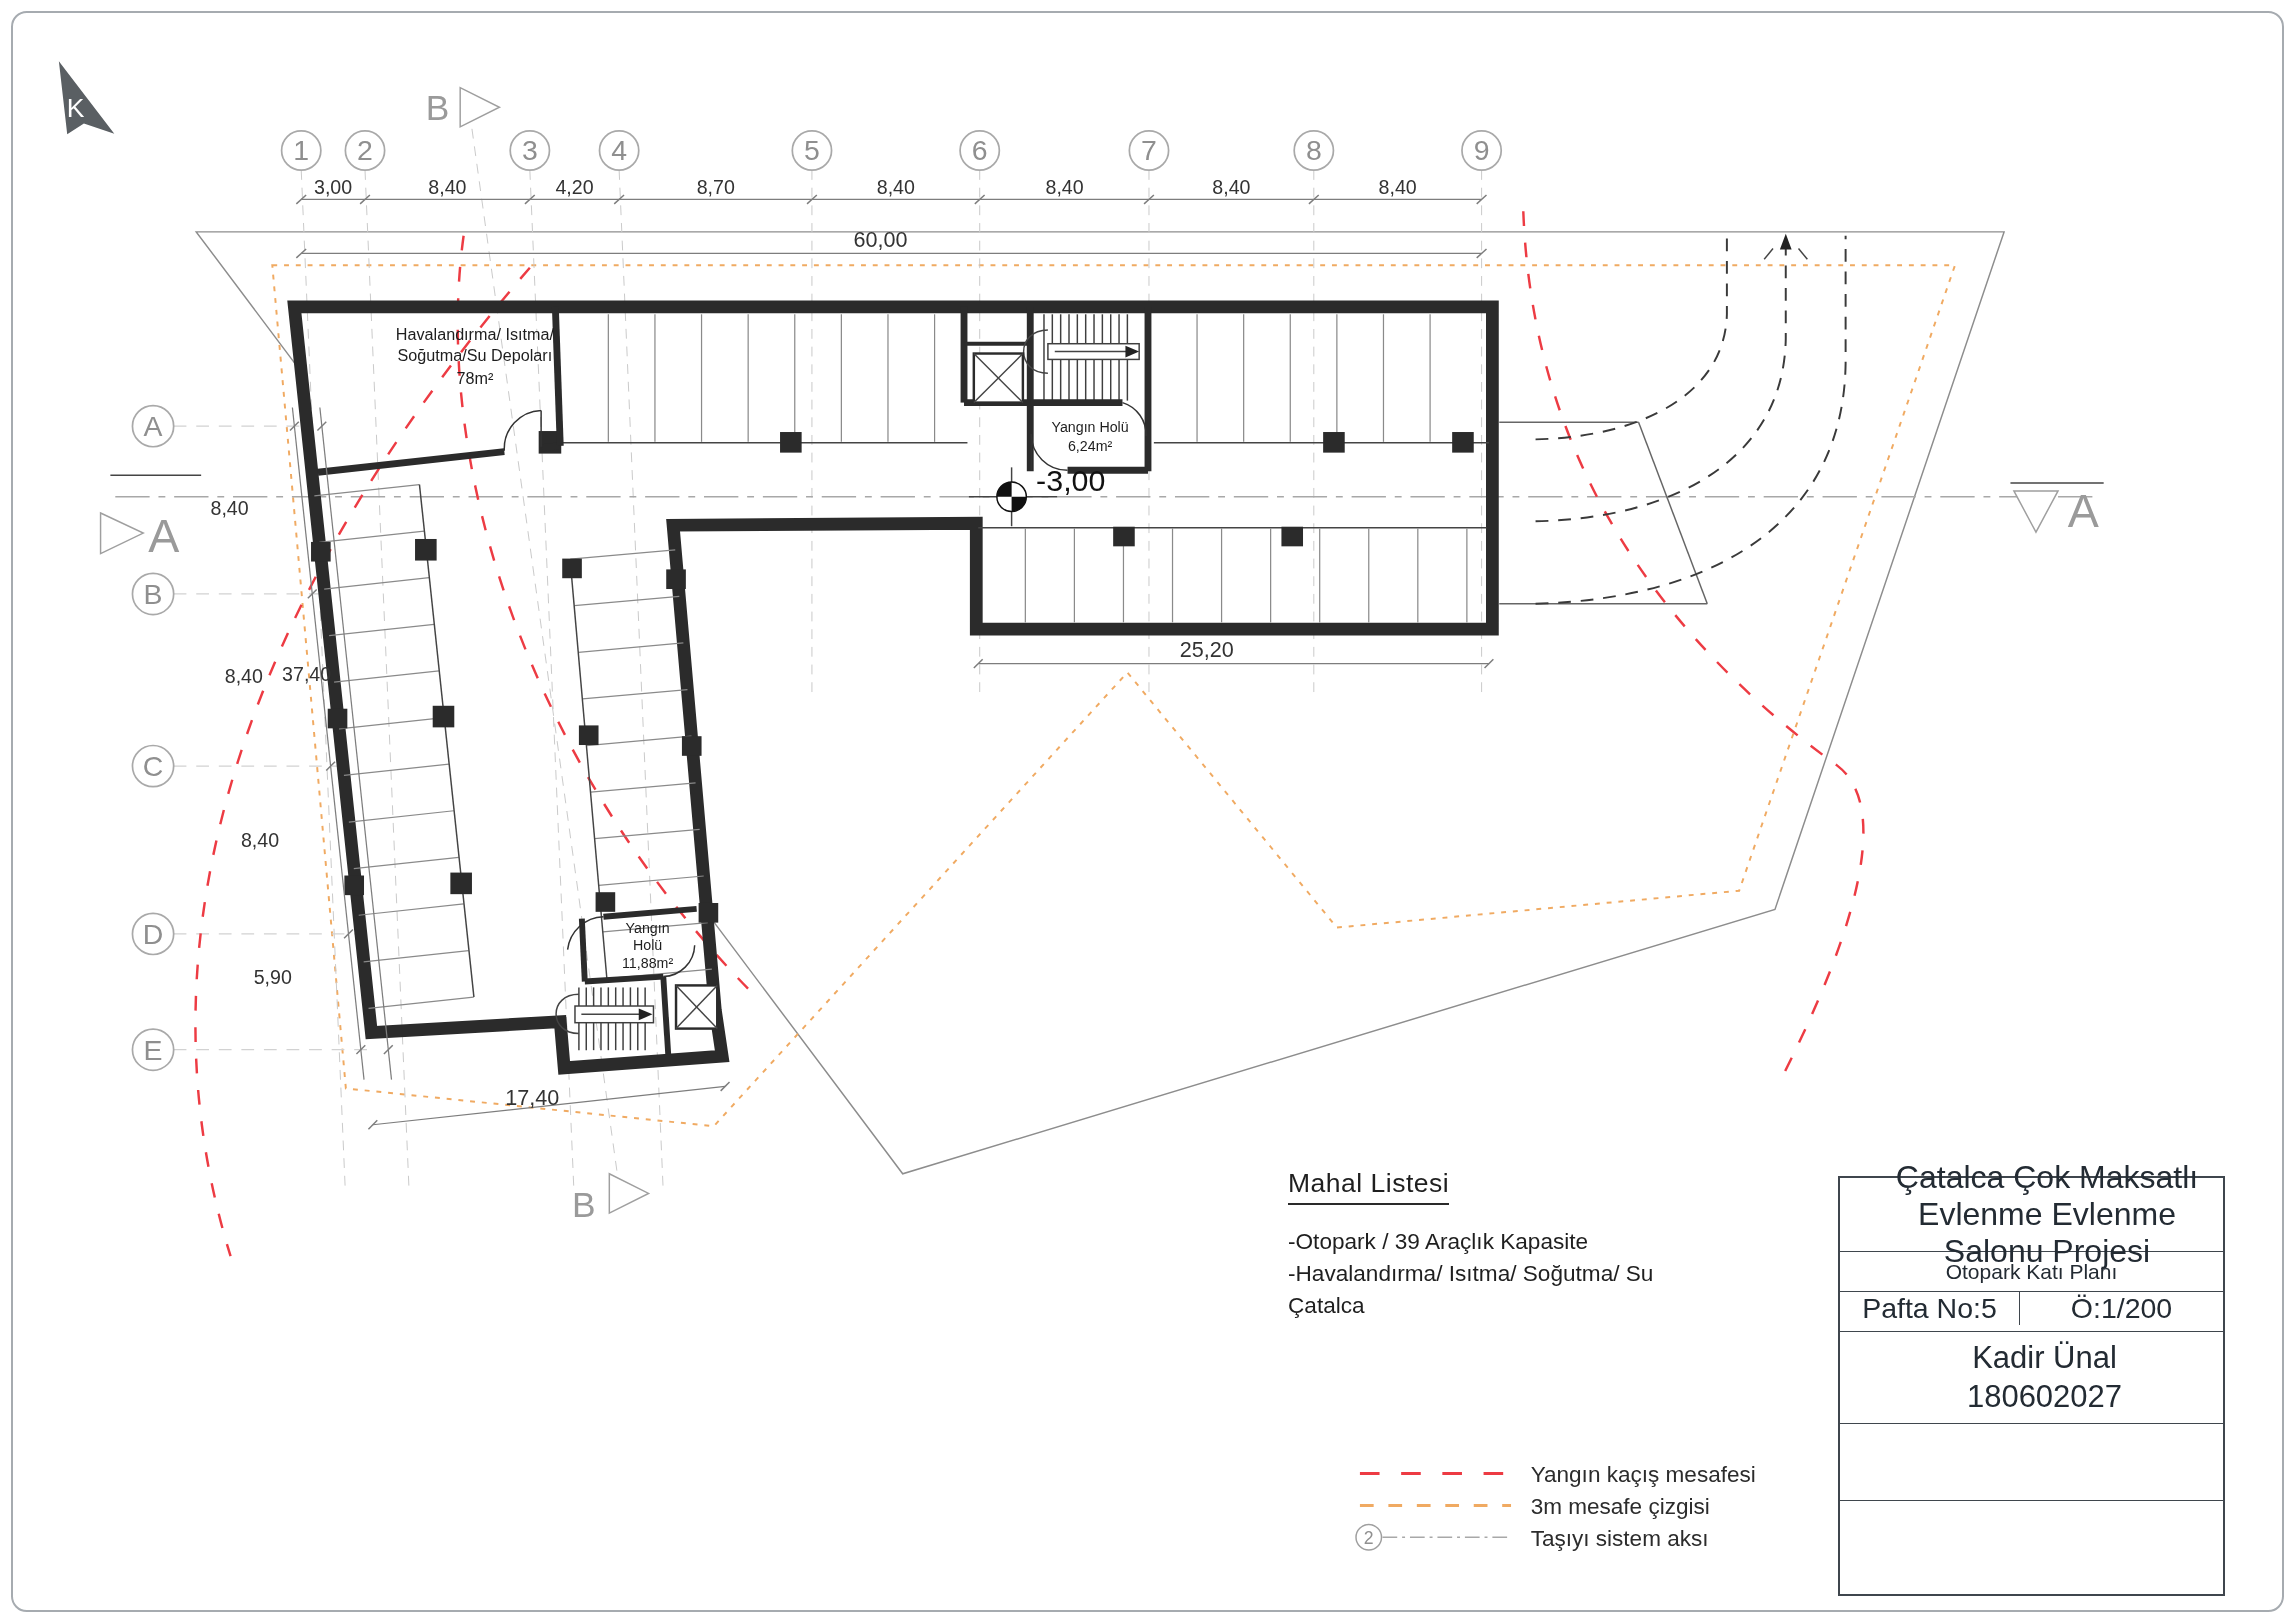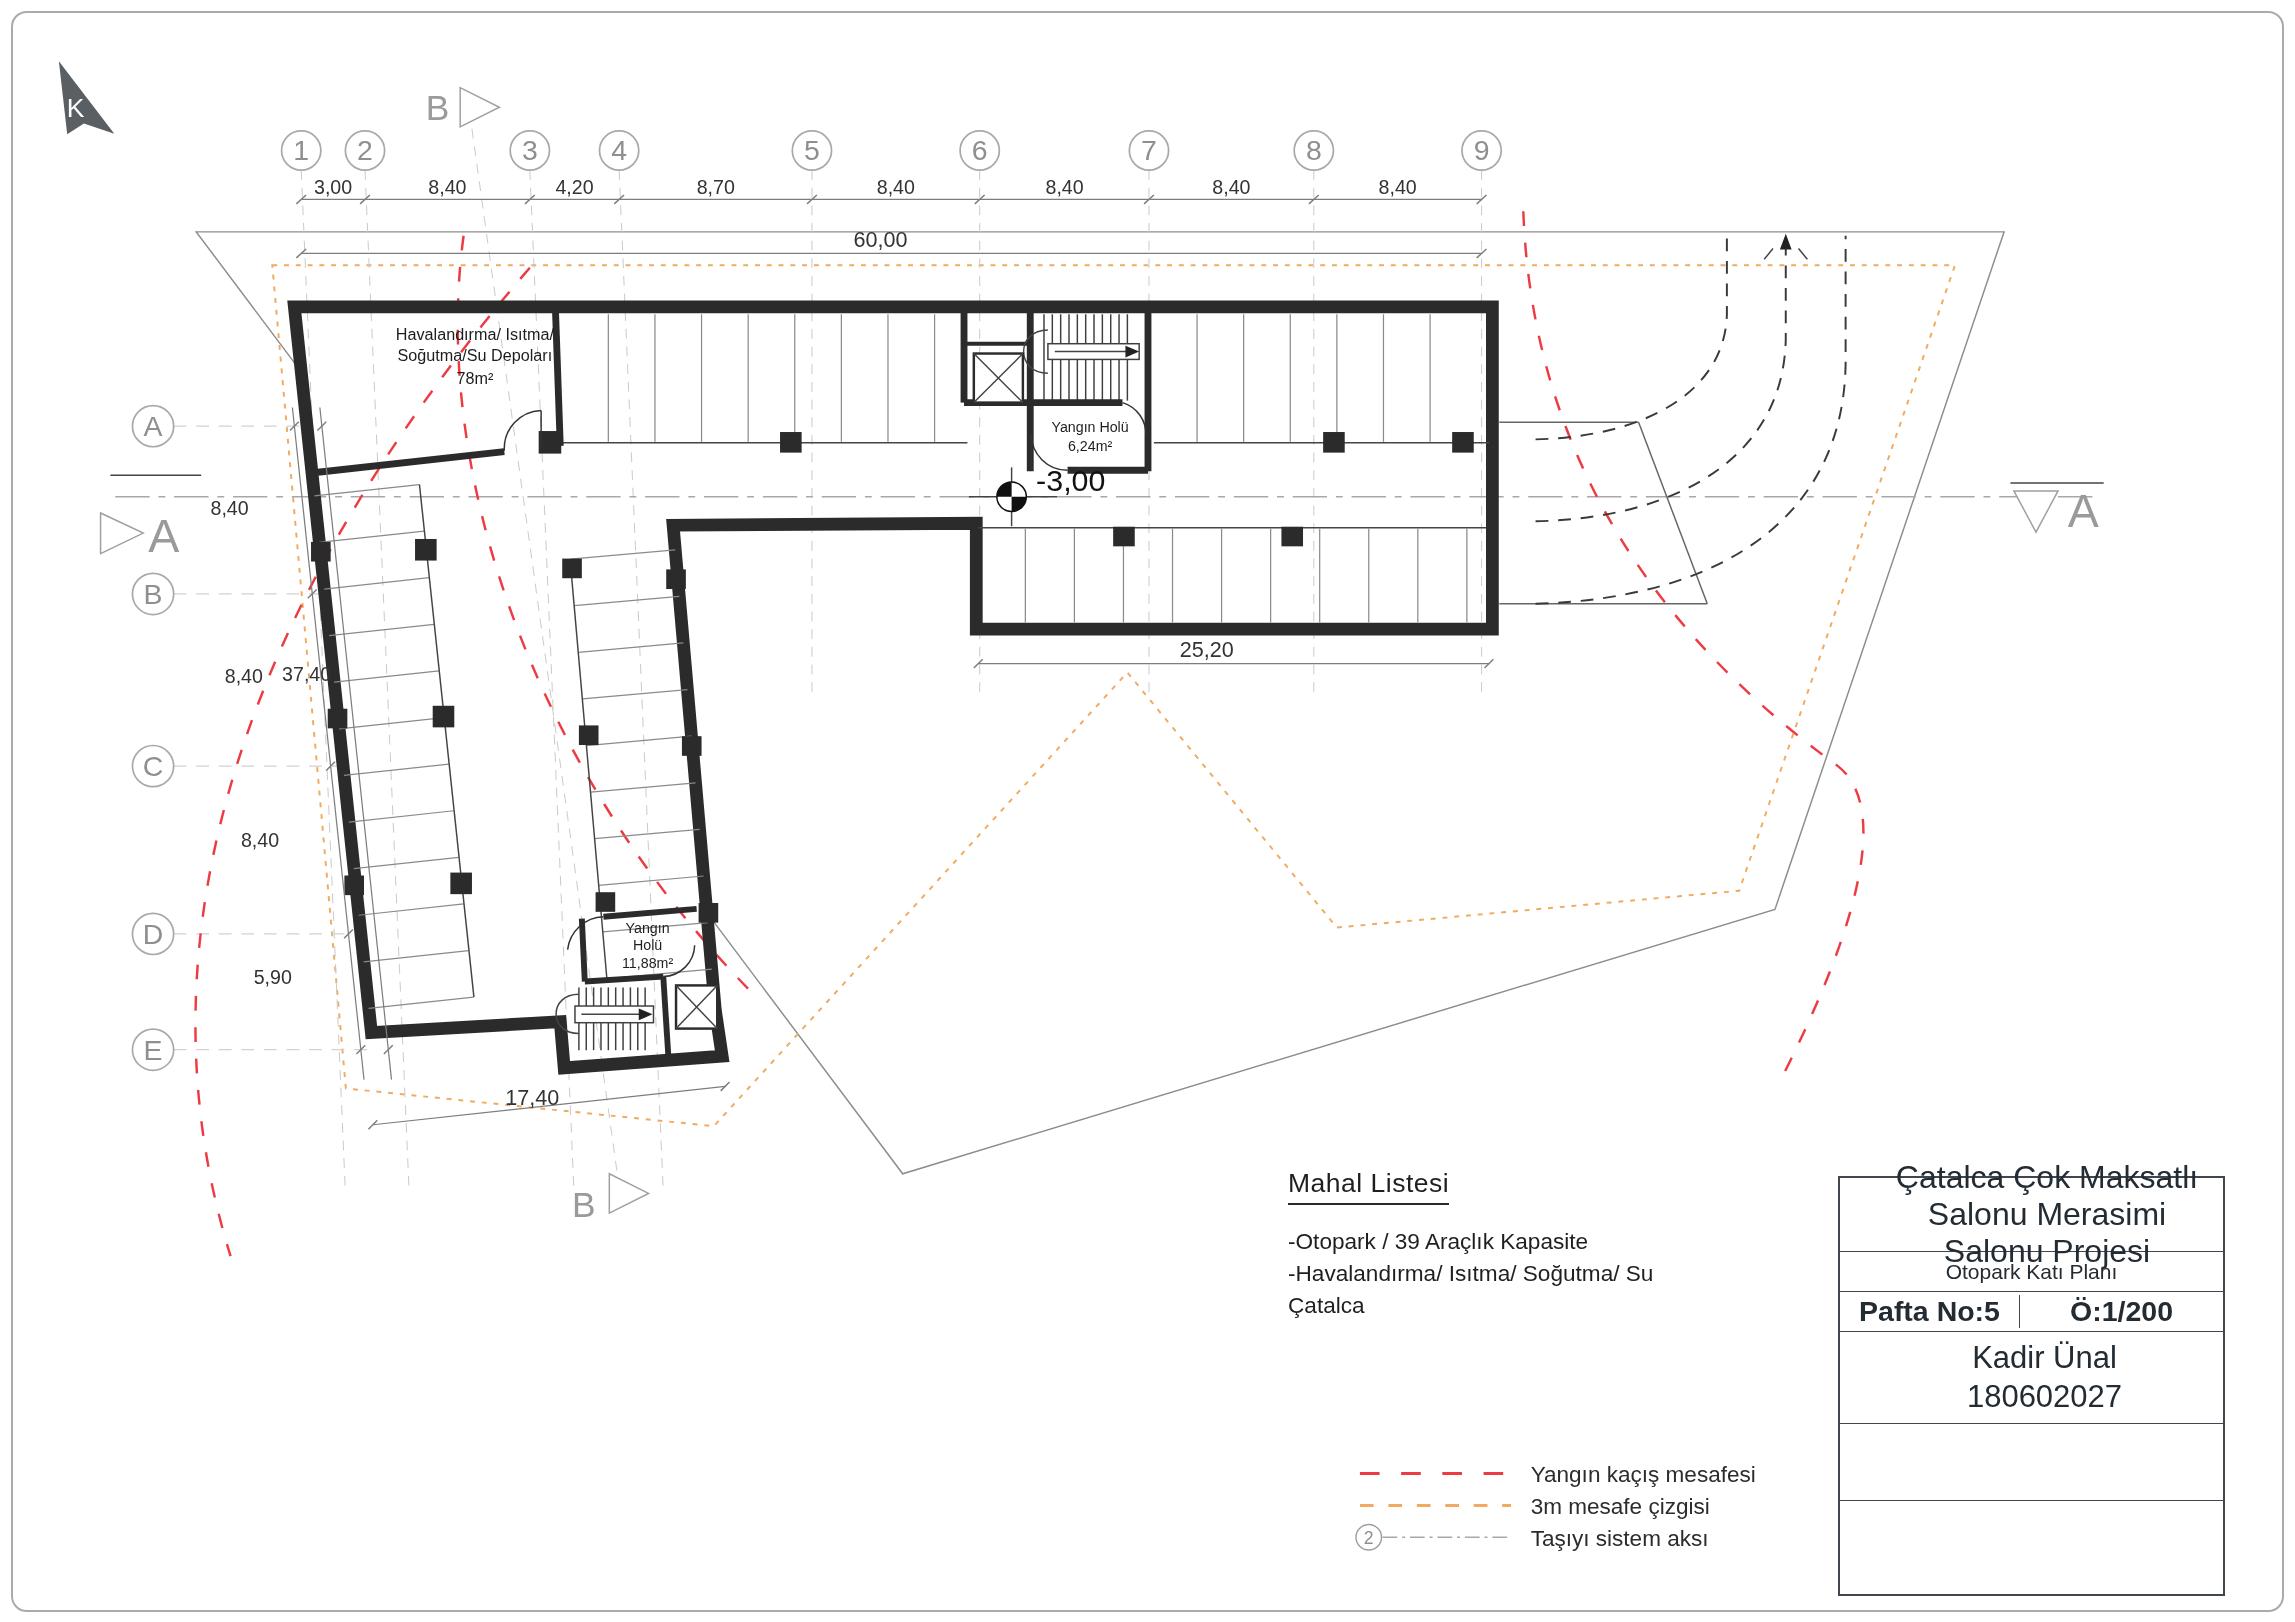--- a/index.html
+++ b/index.html
@@ -47,21 +47,21 @@
     border-bottom:2.5px solid #2a2a2a;padding-bottom:3.9px;letter-spacing:0.5px;}
   .mahal .items{margin-top:21px;font-size:22.6px;line-height:1.42;}
 
   .tblock{position:absolute;left:1838px;top:1176px;width:387px;height:420px;
     border:2px solid #3f464d;color:#232b33;display:flex;flex-direction:column;
     background:#fff;box-sizing:border-box;}
   .tblock .row{border-bottom:1.5px solid #3f464d;display:flex;align-items:center;
     justify-content:center;flex-direction:column;box-sizing:border-box;}
   .tblock .r-project{height:74px;font-size:32px;line-height:1.16;text-align:center;padding-left:31px;}
   .tblock .r-sheet{height:40px;font-size:21px;}
-  .tblock .r-split{height:40px;flex-direction:row;padding:0;align-items:center;font-weight:bold;}
+  .tblock .r-split{height:40px;flex-direction:row;padding:0;align-items:flex-start;}
   .tblock .cell{display:flex;align-items:center;justify-content:center;font-size:28.5px;box-sizing:border-box;}
   .tblock .cell.left{width:179px;}
   .tblock .cell.right{flex:1;border-left:1.5px solid #3f464d;}
   .tblock .r-author{height:92px;font-size:31px;line-height:1.25;padding-left:26px;}
   .tblock .r-empty1{height:77px;}
   .tblock .r-empty2{flex:1;border-bottom:none;}
 </style>
 </head>
 <body>
 
@@ -443,21 +443,21 @@
   <div class="items">
     <div>-Otopark / 39 Araçlık Kapasite</div>
     <div>-Havalandırma/ Isıtma/ Soğutma/ Su</div>
     <div>Çatalca</div>
   </div>
 </div>
 
 <div class="tblock">
   <div class="row r-project">
     <div>Çatalca Çok Maksatlı</div>
-    <div>Salonu Merasimi</div>
+    <div>Evlenme Evlenme</div>
     <div>Salonu Projesi</div>
   </div>
   <div class="row r-sheet">Otopark Katı Planı</div>
   <div class="row r-split">
     <div class="cell left">Pafta No:5</div>
     <div class="cell right">Ö:1/200</div>
   </div>
   <div class="row r-author">
     <div>Kadir Ünal</div>
     <div>180602027</div>

